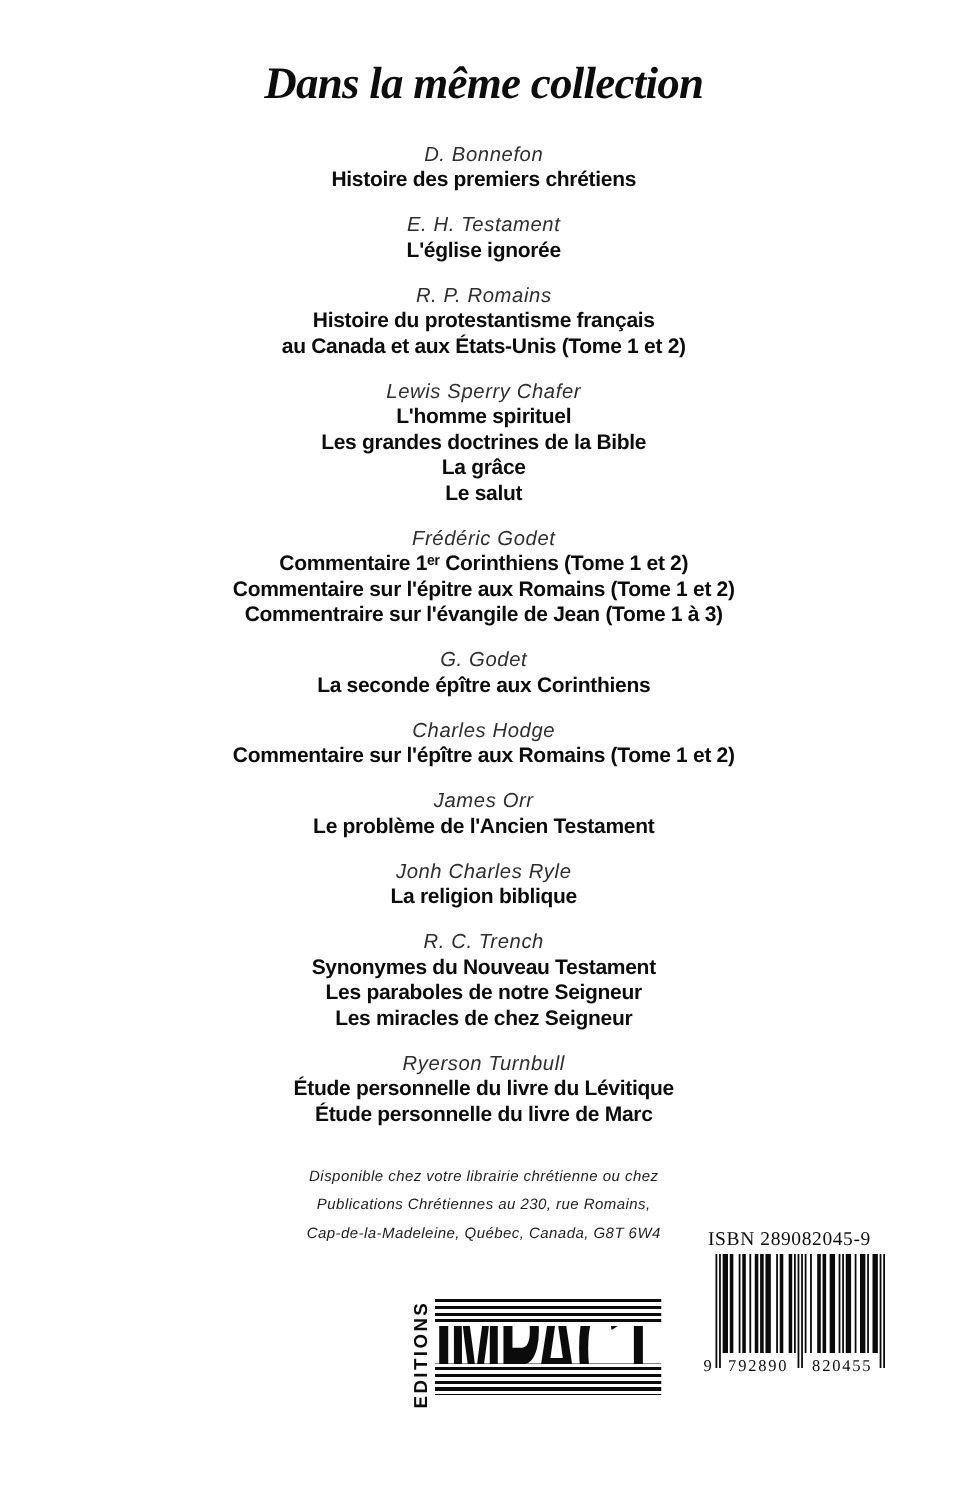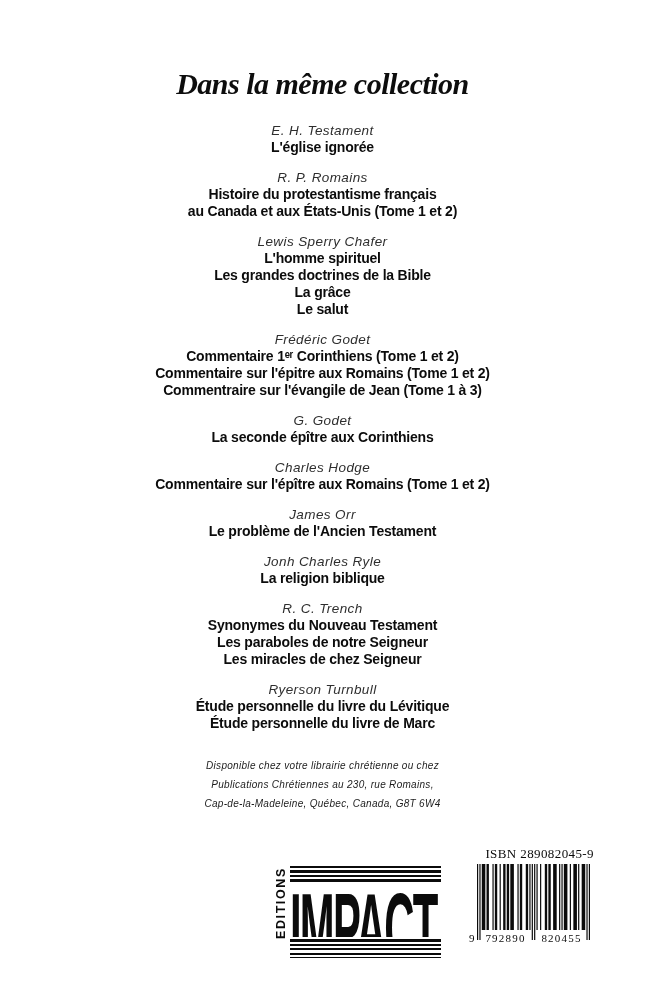--- a/index.html
+++ b/index.html
@@ -4,21 +4,21 @@
 <style>
   html,body { margin:0; padding:0; background:#ffffff; }
   .page {
     position:relative; width:645px; height:1000px; margin:0 auto;
     background:#ffffff; color:#111; overflow:hidden;
     font-family:"Liberation Sans", sans-serif;
   }
 
   
   .title {
-    margin:0; padding-top:67px; text-align:center;
+    margin:0; padding-top:39px; text-align:center;
     font-family:"Liberation Serif", serif;
     font-style:italic; font-weight:bold;
     font-size:30px; line-height:34px; letter-spacing:-0.5px;
     color:#0d0d0d;
   }
 
   
   .groups { margin-top:21px; text-align:center; }
   .group { margin-bottom:13px; }
   .author {
@@ -42,58 +42,62 @@
     position:absolute; left:271px; top:866px;
     width:170px; height:74px; display:flex;
   }
   .editions {
     writing-mode:vertical-rl; transform:rotate(180deg);
     font-weight:bold; font-size:12.5px; letter-spacing:1.6px;
     color:#0b0b0b; width:19px; height:74px;
     display:flex; align-items:center; justify-content:center;
     white-space:nowrap;
   }
-  .impact-box { position:relative; flex:1; height:92px; overflow:hidden; }
+  .impact-box { position:relative; flex:1; height:64px; overflow:hidden; }
   .impact-text {
     position:absolute; left:0; bottom:-20px;
     font-weight:bold; font-size:95px; letter-spacing:-4px;
     color:#0b0b0b; transform:scale(0.44,1.04);
     transform-origin:left bottom; white-space:nowrap; line-height:95px;
   }
   .stripe-band { position:absolute; left:0; right:0; z-index:2; }
   .stripe-band.top {
     top:0; height:18px;
     background:repeating-linear-gradient(to bottom,#0b0b0b 0 2.1px,#ffffff 2.1px 4.5px);
   }
   .stripe-band.bottom {
     bottom:0; height:21px;
     background:repeating-linear-gradient(to bottom,#ffffff 0 2.4px,#0b0b0b 2.4px 4.5px);
   }
 
   
-  .barcode-block { position:absolute; left:472px; top:846px; width:122px; text-align:right; }
+  .barcode-block { position:absolute; left:472px; top:818px; width:122px; text-align:left; }
   .isbn-label {
     font-family:"Liberation Serif", serif; font-size:13px;
     letter-spacing:0.4px; white-space:nowrap; color:#0b0b0b;
     margin-bottom:2px;
   }
   .barcode-svg { overflow:visible; display:block; margin:0 auto; }
   .barcode-svg text {
     font-family:"Liberation Serif", serif; font-size:11px;
     letter-spacing:1.2px; fill:#0b0b0b;
   }
 </style>
 </head>
 <body>
 
 <div class="page">
 
   <h1 class="title">Dans la même collection</h1>
 
   <div class="groups">
+      <div class="group">
+        <div class="author">D. Bonnefon</div>
+        <div class="book-title">Histoire des premiers chrétiens</div>
+      </div>
       <div class="group">
         <div class="author">E. H. Testament</div>
         <div class="book-title">L'église ignorée</div>
       </div>
       <div class="group">
         <div class="author">R. P. Romains</div>
         <div class="book-title">Histoire du protestantisme français</div>
         <div class="book-title">au Canada et aux États-Unis (Tome 1 et 2)</div>
       </div>
       <div class="group">

